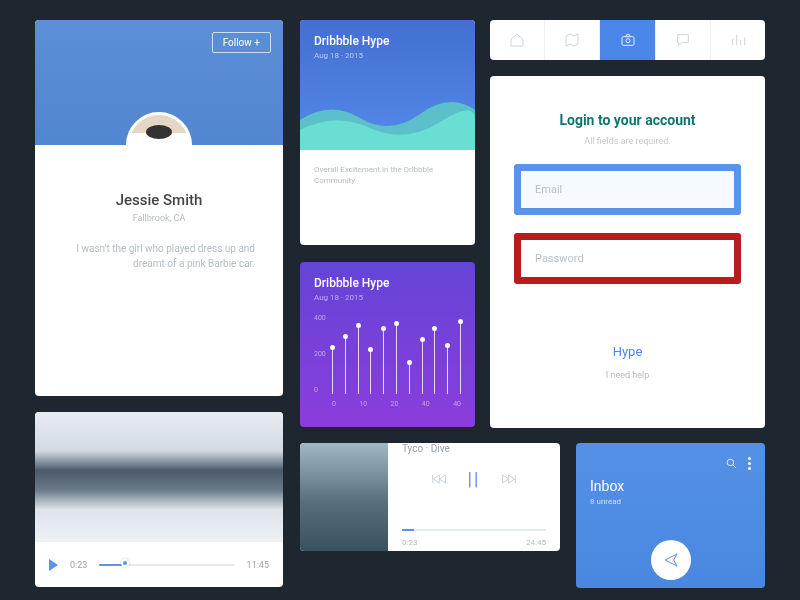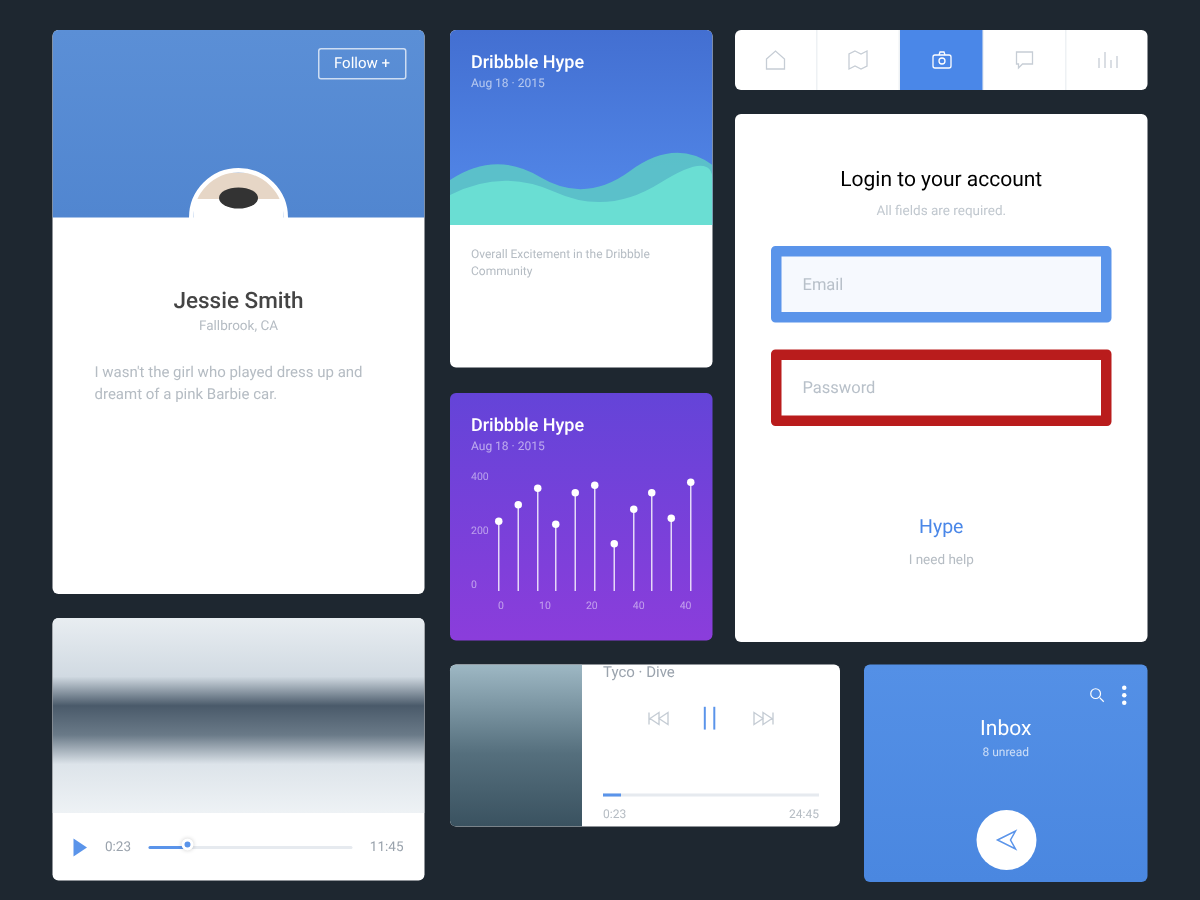--- a/index.html
+++ b/index.html
@@ -7,21 +7,21 @@
 .card{background:#fff;border-radius:4px;overflow:hidden;position:absolute}
 
 
 #profile{left:35px;top:20px;width:248px;height:376px}
 #profile .hero{height:125px;background:linear-gradient(#5b8fd6,#5186d0);position:relative}
 #profile .follow{position:absolute;top:12px;right:12px;border:1px solid rgba(255,255,255,.7);color:#fff;font-size:10px;padding:4px 10px;border-radius:2px;background:transparent;cursor:pointer}
 #profile .avatar{width:66px;height:66px;border-radius:50%;background:linear-gradient(#e6d6c6 30%,#fff 30%);position:absolute;left:50%;top:92px;transform:translateX(-50%);border:3px solid #fff;overflow:hidden}
 #profile .avatar::after{content:"";position:absolute;width:26px;height:14px;background:#333;border-radius:50%;top:10px;left:50%;transform:translateX(-50%)}
 #profile .name{text-align:center;margin-top:46px;font-size:15px;color:#444;font-weight:500}
 #profile .loc{text-align:center;font-size:9px;color:#b5bcc3;margin-top:4px}
-#profile .bio{text-align:left;font-size:10px;color:#b5bcc3;padding:18px 28px 0;line-height:1.5}
+#profile .bio{text-align:right;font-size:10px;color:#b5bcc3;padding:18px 28px 0;line-height:1.5}
 #profile .stats{position:absolute;bottom:0;left:0;right:0;display:flex;border-top:1px solid #eef1f4;height:70px}
 #profile .stat{flex:1;text-align:center;padding-top:16px}
 #profile .stat .lbl{font-size:9px;color:#b5bcc3}
 #profile .stat .val{font-size:15px;color:#3e4956;margin-top:6px}
 
 
 #hype1{left:300px;top:20px;width:175px;height:225px}
 #hype1 .top{height:130px;background:linear-gradient(#436fd1,#548aeb);position:relative;padding:14px}
 #hype1 .title{color:#fff;font-size:12px;font-weight:500}
 #hype1 .date{color:rgba(255,255,255,.6);font-size:8px;margin-top:3px}
@@ -45,21 +45,21 @@
 
 #nav{left:490px;top:20px;width:275px;height:40px;background:#fff;display:flex}
 #nav .nitem{flex:1;display:flex;align-items:center;justify-content:center;border-right:1px solid #eef1f4;cursor:pointer}
 #nav .nitem:last-child{border-right:none}
 #nav .nitem.active{background:#4a87e8}
 #nav svg{width:16px;height:16px;stroke:#c6cdd5;fill:none;stroke-width:1.3}
 #nav .active svg{stroke:#fff}
 
 
 #login{left:490px;top:76px;width:275px;height:352px;padding:36px 24px 0;text-align:center}
-#login h3{font-size:14px;color:#000000;font-weight:400}
+#login h3{font-size:14px;color:#0f766e;font-weight:700}
 #login .hint{font-size:9px;color:#c1c8cf;margin-top:8px}
 #login input{width:100%;padding:12px 14px;margin-top:18px;border:7px solid #b91c1c;border-radius:3px;font-size:11px;color:#7a838e;outline:none}
 #login input.focus{border-color:#5a94ea;background:#f6f9fe}
 #login input::placeholder{color:#b8c0c9}
 #login .loginbtn{color:#4a87e8;font-size:13px;margin-top:60px;cursor:pointer;display:inline-block}
 #login .help{font-size:9px;color:#b5bcc3;margin-top:10px;cursor:pointer}
 
 
 #video{left:35px;top:412px;width:248px;height:175px}
 #video .frame{height:130px;background:linear-gradient(#e8edf1 0%,#d1dae2 30%,#4a5a6a 45%,#6a7a88 60%,#dde4ea 75%,#eef2f5 100%);position:relative}
@@ -78,21 +78,21 @@
 #music .btns{display:flex;justify-content:center;gap:20px;margin-top:14px;align-items:center}
 #music .pp{color:#5a94ea;font-size:18px;letter-spacing:2px;cursor:pointer}
 #music svg{width:16px;height:14px;stroke:#c6cdd5;fill:none;stroke-width:1.4;cursor:pointer}
 #music .mtrack{height:2px;background:#e6eaef;position:absolute;left:14px;right:14px;bottom:20px}
 #music .mprog{height:2px;background:#5a94ea;width:8%}
 #music .mtime{position:absolute;bottom:4px;font-size:8px;color:#b5bcc3}
 #music .t1{left:14px}
 #music .t2{right:14px}
 
 
-#inbox{left:576px;top:443px;width:189px;height:145px;background:linear-gradient(#5490e6,#4a87e0);padding:14px;text-align:center;color:#fff;position:relative}
+#inbox{left:576px;top:443px;width:189px;height:145px;background:linear-gradient(#5490e6,#4a87e0);padding:14px;text-align:left;color:#fff;position:relative}
 #inbox .top{display:flex;justify-content:flex-end;gap:10px}
 #inbox svg{width:13px;height:13px;stroke:#fff;fill:none;stroke-width:1.5;cursor:pointer}
 #inbox .dots{display:flex;flex-direction:column;gap:2px;cursor:pointer}
 #inbox .dot{width:3px;height:3px;border-radius:50%;background:#fff}
 #inbox h4{font-size:14px;font-weight:400;margin-top:8px}
 #inbox .unread{font-size:8px;color:rgba(255,255,255,.7);margin-top:3px}
 #inbox .fab{width:40px;height:40px;border-radius:50%;background:#fff;position:absolute;left:50%;bottom:8px;transform:translateX(-50%);display:flex;align-items:center;justify-content:center;cursor:pointer}
 #inbox .fab svg{stroke:#5a94ea;width:16px;height:16px}
 </style>
 </head>

